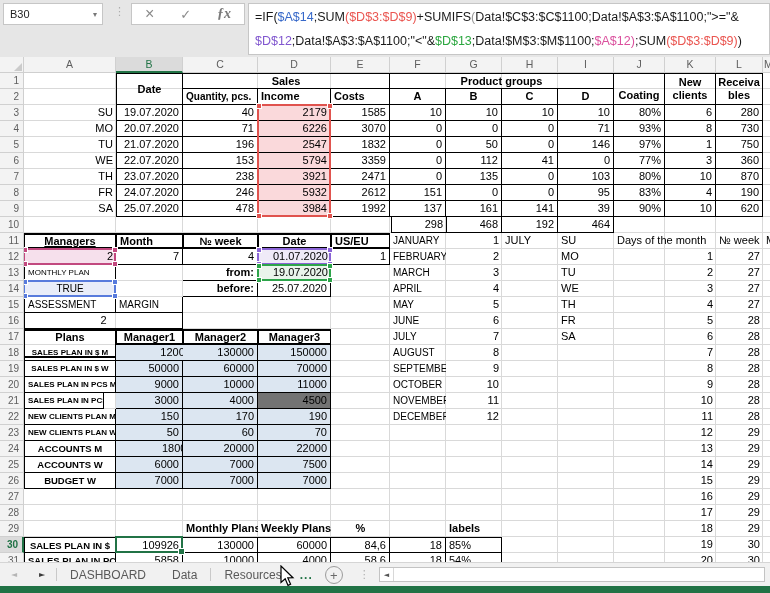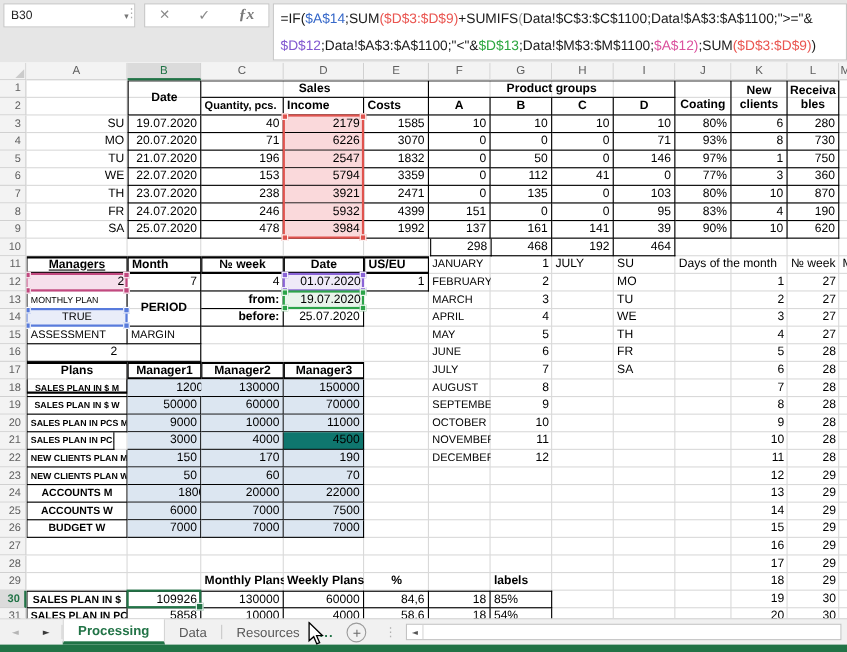--- a/index.html
+++ b/index.html
@@ -1,20 +1,20 @@
 <!DOCTYPE html>
 <html><head>
 <meta charset="utf-8">
 <style>
   html,body{margin:0;padding:0;background:#888;}
   .app{position:relative;width:770px;height:593px;overflow:hidden;background:#fff;
        font-family:"Liberation Sans",sans-serif;}
   
   .topbar{position:absolute;left:0;top:0;width:770px;height:57px;background:#E6E6E6;}
-  .namebox{position:absolute;left:3px;top:3px;width:120px;height:22px;background:#fff;
+  .namebox{position:absolute;left:3px;top:3px;width:100px;height:22px;background:#fff;
            border:1px solid #C6C6C6;box-sizing:border-box;font-size:11px;line-height:20px;
            padding-left:6px;color:#222;}
   .nb-arrow{position:absolute;right:5px;top:1px;color:#777;font-size:8px;line-height:20px;
             font-family:"DejaVu Sans",sans-serif;}
   .vdots2{position:absolute;left:114px;top:5px;color:#ADADAD;font-size:11px;font-family:"DejaVu Sans",sans-serif;}
   .fbtns{position:absolute;left:131px;top:3px;width:114px;height:22px;background:#fff;
          border:1px solid #C6C6C6;box-sizing:border-box;display:flex;align-items:center;
          justify-content:space-around;color:#8A8A8A;}
   .fx-cancel{font-size:16px;line-height:16px;}
   .fx-enter{font-size:13px;font-family:"DejaVu Sans",sans-serif;}
@@ -259,21 +259,21 @@
       <div class="cell r" style="left: 446px; top: 112px; width: 56px; height: 16px; border-right: 1px solid rgb(0, 0, 0); border-bottom: 1px solid rgb(0, 0, 0);">135</div>
       <div class="cell r" style="left: 502px; top: 112px; width: 56px; height: 16px; border-right: 1px solid rgb(0, 0, 0); border-bottom: 1px solid rgb(0, 0, 0);">0</div>
       <div class="cell r" style="left: 558px; top: 112px; width: 56px; height: 16px; border-right: 1px solid rgb(0, 0, 0); border-bottom: 1px solid rgb(0, 0, 0);">103</div>
       <div class="cell r" style="left: 614px; top: 112px; width: 51px; height: 16px; border-right: 1px solid rgb(0, 0, 0); border-bottom: 1px solid rgb(0, 0, 0);">80%</div>
       <div class="cell r" style="left: 665px; top: 112px; width: 51px; height: 16px; border-right: 1px solid rgb(0, 0, 0); border-bottom: 1px solid rgb(0, 0, 0);">10</div>
       <div class="cell r" style="left: 716px; top: 112px; width: 47px; height: 16px; border-right: 1px solid rgb(0, 0, 0); border-bottom: 1px solid rgb(0, 0, 0);">870</div>
       <div class="cell r" style="left: 24px; top: 128px; width: 92px; height: 16px;">FR</div>
       <div class="cell r" style="left: 116px; top: 128px; width: 67px; height: 16px; border-left: 1px solid rgb(0, 0, 0); border-right: 1px solid rgb(0, 0, 0); border-bottom: 1px solid rgb(0, 0, 0);">24.07.2020</div>
       <div class="cell r" style="left: 183px; top: 128px; width: 75px; height: 16px; border-right: 1px solid rgb(0, 0, 0); border-bottom: 1px solid rgb(0, 0, 0);">246</div>
       <div class="cell r" style="left: 258px; top: 128px; width: 73px; height: 16px; border-right: 1px solid rgb(0, 0, 0); border-bottom: 1px solid rgb(0, 0, 0); background: rgb(250, 217, 219);">5932</div>
-      <div class="cell r" style="left: 331px; top: 128px; width: 59px; height: 16px; border-right: 1px solid rgb(0, 0, 0); border-bottom: 1px solid rgb(0, 0, 0);">4399</div>
+      <div class="cell r" style="left: 331px; top: 128px; width: 59px; height: 16px; border-right: 1px solid rgb(0, 0, 0); border-bottom: 1px solid rgb(0, 0, 0);">2612</div>
       <div class="cell r" style="left: 390px; top: 128px; width: 56px; height: 16px; border-right: 1px solid rgb(0, 0, 0); border-bottom: 1px solid rgb(0, 0, 0);">151</div>
       <div class="cell r" style="left: 446px; top: 128px; width: 56px; height: 16px; border-right: 1px solid rgb(0, 0, 0); border-bottom: 1px solid rgb(0, 0, 0);">0</div>
       <div class="cell r" style="left: 502px; top: 128px; width: 56px; height: 16px; border-right: 1px solid rgb(0, 0, 0); border-bottom: 1px solid rgb(0, 0, 0);">0</div>
       <div class="cell r" style="left: 558px; top: 128px; width: 56px; height: 16px; border-right: 1px solid rgb(0, 0, 0); border-bottom: 1px solid rgb(0, 0, 0);">95</div>
       <div class="cell r" style="left: 614px; top: 128px; width: 51px; height: 16px; border-right: 1px solid rgb(0, 0, 0); border-bottom: 1px solid rgb(0, 0, 0);">83%</div>
       <div class="cell r" style="left: 665px; top: 128px; width: 51px; height: 16px; border-right: 1px solid rgb(0, 0, 0); border-bottom: 1px solid rgb(0, 0, 0);">4</div>
       <div class="cell r" style="left: 716px; top: 128px; width: 47px; height: 16px; border-right: 1px solid rgb(0, 0, 0); border-bottom: 1px solid rgb(0, 0, 0);">190</div>
       <div class="cell r" style="left: 24px; top: 144px; width: 92px; height: 16px;">SA</div>
       <div class="cell r" style="left: 116px; top: 144px; width: 67px; height: 16px; border-left: 1px solid rgb(0, 0, 0); border-right: 1px solid rgb(0, 0, 0); border-bottom: 1px solid rgb(0, 0, 0);">25.07.2020</div>
       <div class="cell r" style="left: 183px; top: 144px; width: 75px; height: 16px; border-right: 1px solid rgb(0, 0, 0); border-bottom: 1px solid rgb(0, 0, 0);">478</div>
@@ -306,21 +306,20 @@
       <div class="cell r" style="left: 116px; top: 192px; width: 67px; height: 16px; border-right: 1px solid rgb(0, 0, 0); border-bottom: 1px solid rgb(0, 0, 0);">7</div>
       <div class="cell r" style="left: 183px; top: 192px; width: 75px; height: 16px; border-right: 1px solid rgb(0, 0, 0); border-bottom: 1px solid rgb(0, 0, 0);">4</div>
       <div class="cell r" style="left: 258px; top: 192px; width: 73px; height: 16px; background: rgb(239, 234, 248);">01.07.2020</div>
       <div class="cell r" style="left: 331px; top: 192px; width: 59px; height: 16px; border-right: 1px solid rgb(0, 0, 0); border-bottom: 1px solid rgb(0, 0, 0);">1</div>
       <div class="cell f10" style="left: 390px; top: 192px; width: 56px; height: 16px;">FEBRUARY</div>
       <div class="cell r" style="left: 446px; top: 192px; width: 56px; height: 16px;">2</div>
       <div class="cell " style="left: 558px; top: 192px; width: 56px; height: 16px;">MO</div>
       <div class="cell r" style="left: 665px; top: 192px; width: 51px; height: 16px;">1</div>
       <div class="cell r" style="left: 716px; top: 192px; width: 47px; height: 16px;">27</div>
       <div class="cell f8" style="left: 24px; top: 208px; width: 92px; height: 16px; border-left: 1px solid rgb(0, 0, 0); border-right: 1px solid rgb(0, 0, 0);">MONTHLY PLAN</div>
-      <div class="cell b c m" style="left: 116px; top: 208px; width: 67px; height: 32px; border-right: 1px solid rgb(0, 0, 0); border-bottom: 1px solid rgb(0, 0, 0);">PERIOD</div>
       <div class="cell b r" style="left: 183px; top: 208px; width: 75px; height: 16px; border-right: 1px solid rgb(0, 0, 0); border-bottom: 1px solid rgb(0, 0, 0);">from:</div>
       <div class="cell r" style="left: 258px; top: 208px; width: 73px; height: 16px; background: rgb(233, 244, 235);">19.07.2020</div>
       <div class="cell f10" style="left: 390px; top: 208px; width: 56px; height: 16px;">MARCH</div>
       <div class="cell r" style="left: 446px; top: 208px; width: 56px; height: 16px;">3</div>
       <div class="cell " style="left: 558px; top: 208px; width: 56px; height: 16px;">TU</div>
       <div class="cell r" style="left: 665px; top: 208px; width: 51px; height: 16px;">2</div>
       <div class="cell r" style="left: 716px; top: 208px; width: 47px; height: 16px;">27</div>
       <div class="cell c f10" style="left: 24px; top: 224px; width: 92px; height: 16px; background: rgb(233, 237, 249);">TRUE</div>
       <div class="cell b r" style="left: 183px; top: 224px; width: 75px; height: 16px; border-right: 1px solid rgb(0, 0, 0); border-bottom: 1px solid rgb(0, 0, 0);">before:</div>
       <div class="cell r" style="left: 258px; top: 224px; width: 73px; height: 16px; border-right: 1px solid rgb(0, 0, 0); border-bottom: 1px solid rgb(0, 0, 0);">25.07.2020</div>
@@ -371,21 +370,21 @@
       <div class="cell r" style="left: 116px; top: 320px; width: 67px; height: 16px; border-right: 1px solid rgb(0, 0, 0); border-bottom: 1px solid rgb(0, 0, 0); background: rgb(220, 230, 241);">9000</div>
       <div class="cell r" style="left: 183px; top: 320px; width: 75px; height: 16px; border-right: 1px solid rgb(0, 0, 0); border-bottom: 1px solid rgb(0, 0, 0); background: rgb(220, 230, 241);">10000</div>
       <div class="cell r" style="left: 258px; top: 320px; width: 73px; height: 16px; border-right: 1px solid rgb(0, 0, 0); border-bottom: 1px solid rgb(0, 0, 0); background: rgb(220, 230, 241);">11000</div>
       <div class="cell f10" style="left: 390px; top: 320px; width: 56px; height: 16px;">OCTOBER</div>
       <div class="cell r" style="left: 446px; top: 320px; width: 56px; height: 16px;">10</div>
       <div class="cell r" style="left: 665px; top: 320px; width: 51px; height: 16px;">9</div>
       <div class="cell r" style="left: 716px; top: 320px; width: 47px; height: 16px;">28</div>
       <div class="cell b f8 c" style="left: 24px; top: 336px; width: 80px; height: 16px; border-left: 1px solid rgb(0, 0, 0); border-right: 1px solid rgb(0, 0, 0); border-bottom: 1px solid rgb(0, 0, 0);">SALES PLAN IN PCS W</div>
       <div class="cell r" style="left: 116px; top: 336px; width: 67px; height: 16px; border-right: 1px solid rgb(0, 0, 0); border-bottom: 1px solid rgb(0, 0, 0); background: rgb(220, 230, 241);">3000</div>
       <div class="cell r" style="left: 183px; top: 336px; width: 75px; height: 16px; border-right: 1px solid rgb(0, 0, 0); border-bottom: 1px solid rgb(0, 0, 0); background: rgb(220, 230, 241);">4000</div>
-      <div class="cell r" style="left: 258px; top: 336px; width: 73px; height: 16px; border-right: 1px solid rgb(0, 0, 0); border-bottom: 1px solid rgb(0, 0, 0); background: #0f766e;">4500</div>
+      <div class="cell r" style="left: 258px; top: 336px; width: 73px; height: 16px; border-right: 1px solid rgb(0, 0, 0); border-bottom: 1px solid rgb(0, 0, 0); background: #737373;">4500</div>
       <div class="cell f10" style="left: 390px; top: 336px; width: 56px; height: 16px;">NOVEMBER</div>
       <div class="cell r" style="left: 446px; top: 336px; width: 56px; height: 16px;">11</div>
       <div class="cell r" style="left: 665px; top: 336px; width: 51px; height: 16px;">10</div>
       <div class="cell r" style="left: 716px; top: 336px; width: 47px; height: 16px;">28</div>
       <div class="cell b f8 c" style="left: 24px; top: 352px; width: 92px; height: 16px; border-left: 1px solid rgb(0, 0, 0); border-right: 1px solid rgb(0, 0, 0); border-bottom: 1px solid rgb(0, 0, 0);">NEW CLIENTS PLAN M</div>
       <div class="cell r" style="left: 116px; top: 352px; width: 67px; height: 16px; border-right: 1px solid rgb(0, 0, 0); border-bottom: 1px solid rgb(0, 0, 0); background: rgb(220, 230, 241);">150</div>
       <div class="cell r" style="left: 183px; top: 352px; width: 75px; height: 16px; border-right: 1px solid rgb(0, 0, 0); border-bottom: 1px solid rgb(0, 0, 0); background: rgb(220, 230, 241);">170</div>
       <div class="cell r" style="left: 258px; top: 352px; width: 73px; height: 16px; border-right: 1px solid rgb(0, 0, 0); border-bottom: 1px solid rgb(0, 0, 0); background: rgb(220, 230, 241);">190</div>
       <div class="cell f10" style="left: 390px; top: 352px; width: 56px; height: 16px;">DECEMBER</div>
       <div class="cell r" style="left: 446px; top: 352px; width: 56px; height: 16px;">12</div>
@@ -475,21 +474,21 @@
       </div>
       <div class="selbox" style="left: 115px; top: 479px; width: 68px; height: 17px;">
         <div class="selhandle"></div>
       </div>
     </div>
 
   <div class="tabbar">
     <span class="navarr dim">◄</span>
     <span class="navarr">►</span>
     <span class="tsep"></span>
-    <span class="tab active">Processing</span>
+    <span class="tab">DASHBOARD</span>
     <span class="tab">Data</span>
     <span class="tsep"></span>
     <span class="tab">Resources</span>
     <span class="tab-overflow">...</span>
     <span class="addsheet">+</span>
     <span class="vdots">⋮</span>
     <span class="hscroll">
       <span class="harr">◄</span>
     </span>
   </div>

